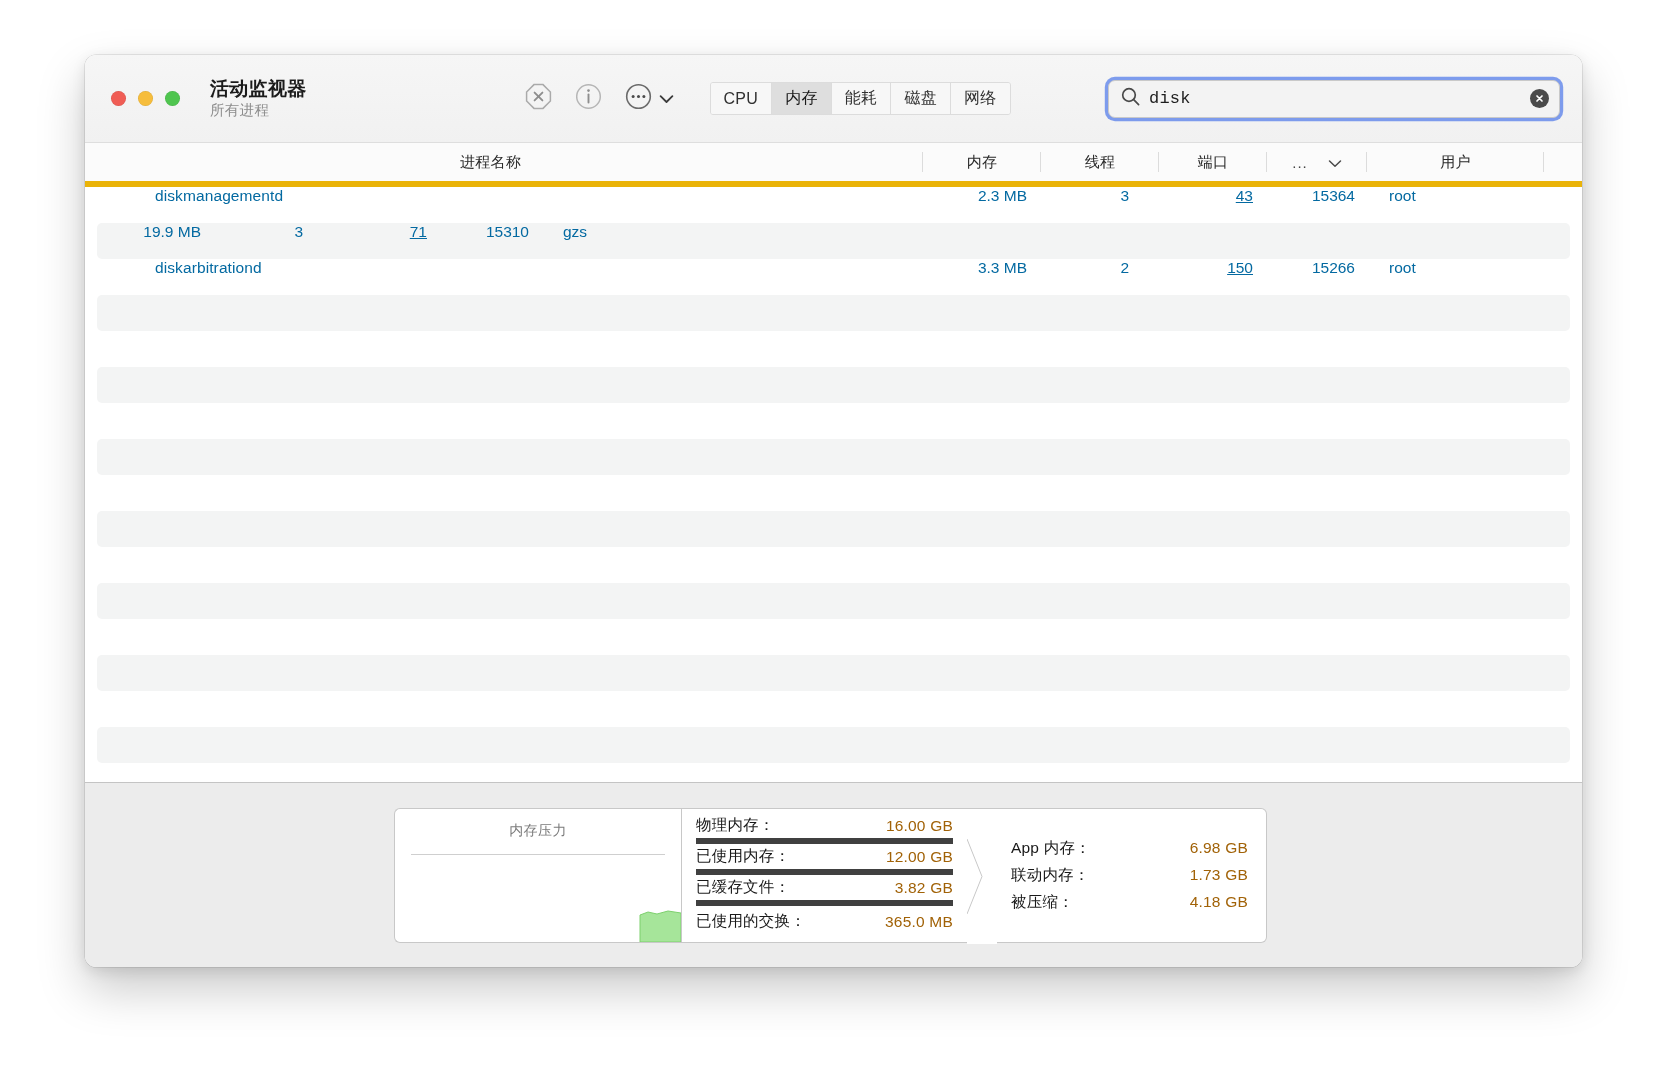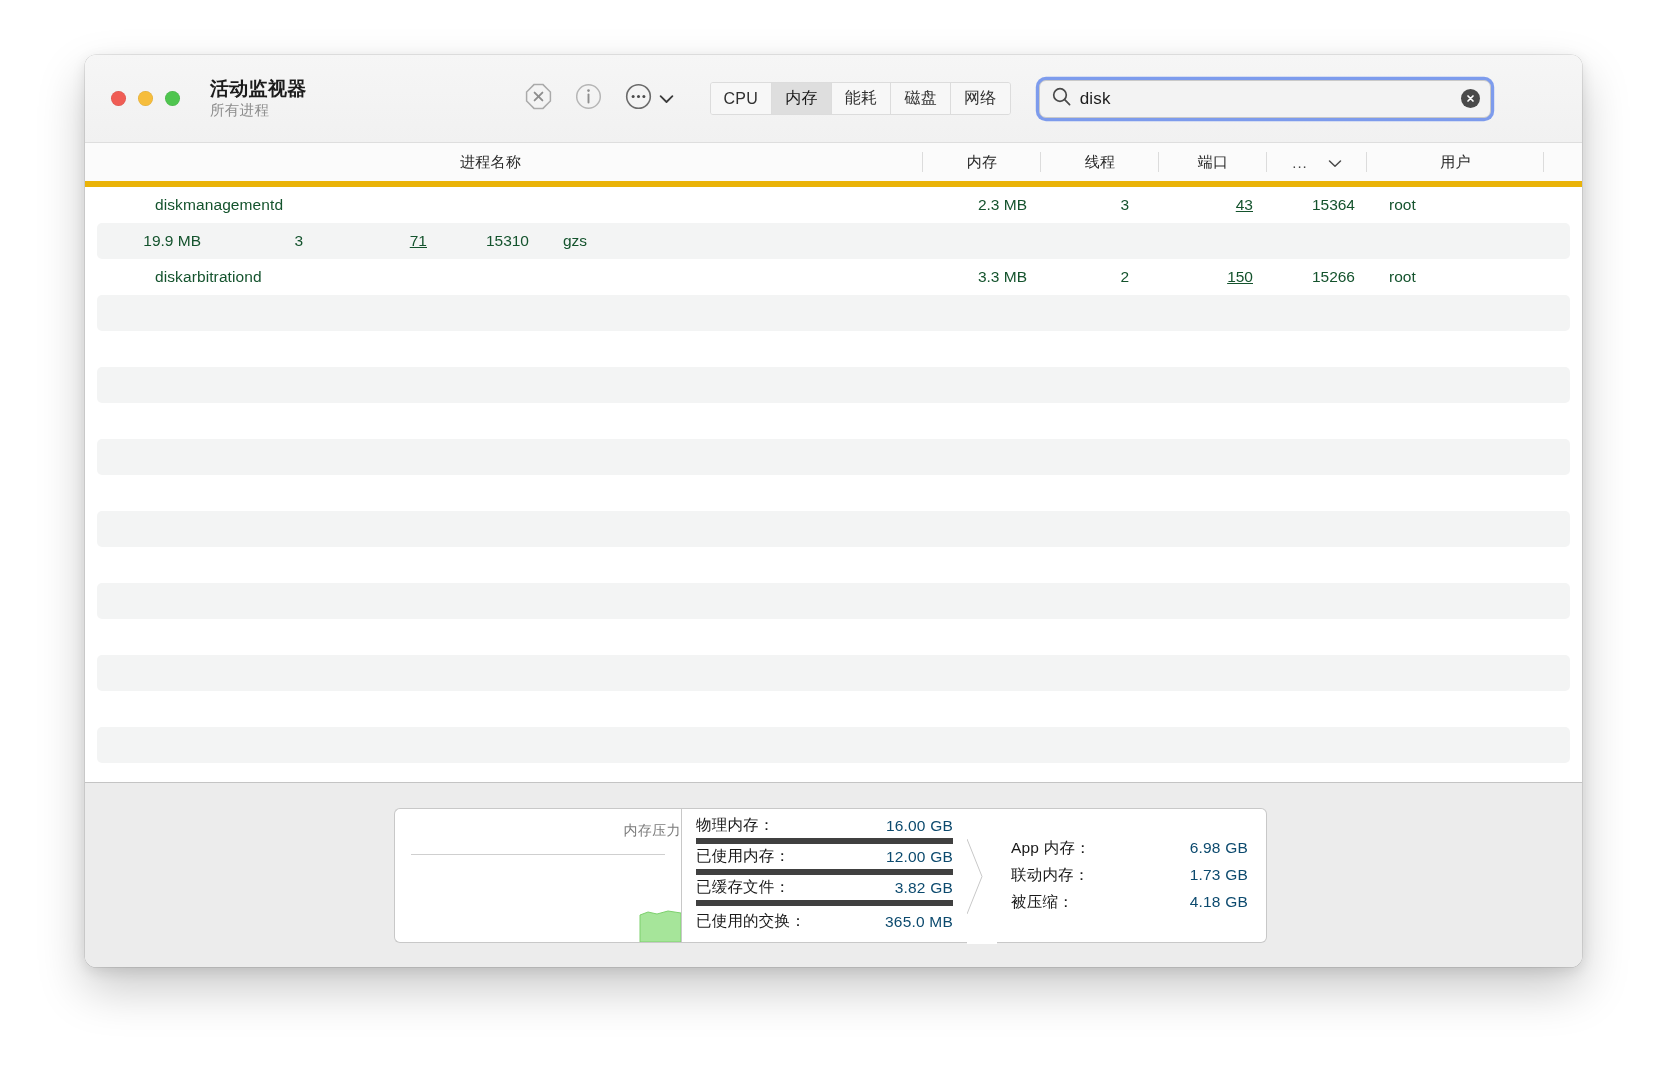--- a/index.html
+++ b/index.html
@@ -111,20 +111,22 @@
     letter-spacing: 0.3px;
     cursor: default;
   }
   .tab:last-child { border-right: none; }
   .tab.active { background: #dedede; color: #1a1a1a; }
 
   .search-wrap {
     margin-left: 28px;
     flex: 1 1 auto;
     display: flex;
+    justify-content: flex-end;
+    font-family: Liberation Mono, monospace;
   }
   .search-field {
     width: 452px;
     height: 38px;
     background: #f3f3f3;
     border: 1px solid #c9c9c9;
     border-radius: 7px;
     display: flex;
     align-items: center;
     padding: 0 10px 0 12px;
@@ -186,23 +188,23 @@
   .table-body {
     flex: 1 1 auto;
     background: #ffffff;
     padding-top: 0px;
     overflow: hidden;
     position: relative;
   }
   .row {
     height: 36px;
     display: flex;
-    align-items: center;
+    align-items: flex-start;
     font-size: 15.5px;
-    color: #14532d;
+    color: #0369a1;
     margin: 0 12px;
     border-radius: 5px;
     cursor: default;
   }
   .row.alt { background: #f3f4f4; }
   .row.empty { height: 36px; }
 
   .c-name   { flex: 0 0 826px; padding-left: 58px; letter-spacing: 0.1px; }
   .c-mem    { flex: 0 0 118px; text-align: right; padding-right: 14px; }
   .c-thread { flex: 0 0 118px; text-align: right; padding-right: 30px; }
@@ -231,21 +233,21 @@
   .pressure-panel {
     width: 287px;
     background: #ffffff;
     border: 1px solid #c8c8c8;
     border-right: none;
     border-radius: 6px 0 0 6px;
     position: relative;
     overflow: hidden;
   }
   .pressure-title {
-    text-align: right;
+    text-align: center;
     font-size: 14px;
     color: #7b7b7b;
     margin-top: 13px;
     letter-spacing: 0.4px;
   }
   .pressure-rule {
     position: absolute;
     left: 16px; right: 16px;
     top: 45px;
     height: 1px;
@@ -274,21 +276,21 @@
     justify-content: space-between;
     align-items: center;
     height: 31px;
     font-size: 15.5px;
     color: #1c1c1c;
     border-bottom: 6px solid #404040;
     letter-spacing: 0.2px;
   }
   .stat-row:last-child { border-bottom: none; }
   .stat-label { color: #191919; }
-  .stat-value { color: #0c4a6e; }
+  .stat-value { color: #a16207; }
 
   .chevron-sep {
     width: 30px;
     position: relative;
     background: #ffffff;
     border-top: 1px solid #c8c8c8;
     border-bottom: 1px solid #c8c8c8;
   }
   .chevron-sep svg { position: absolute; left: 0; top: 0; }
 

